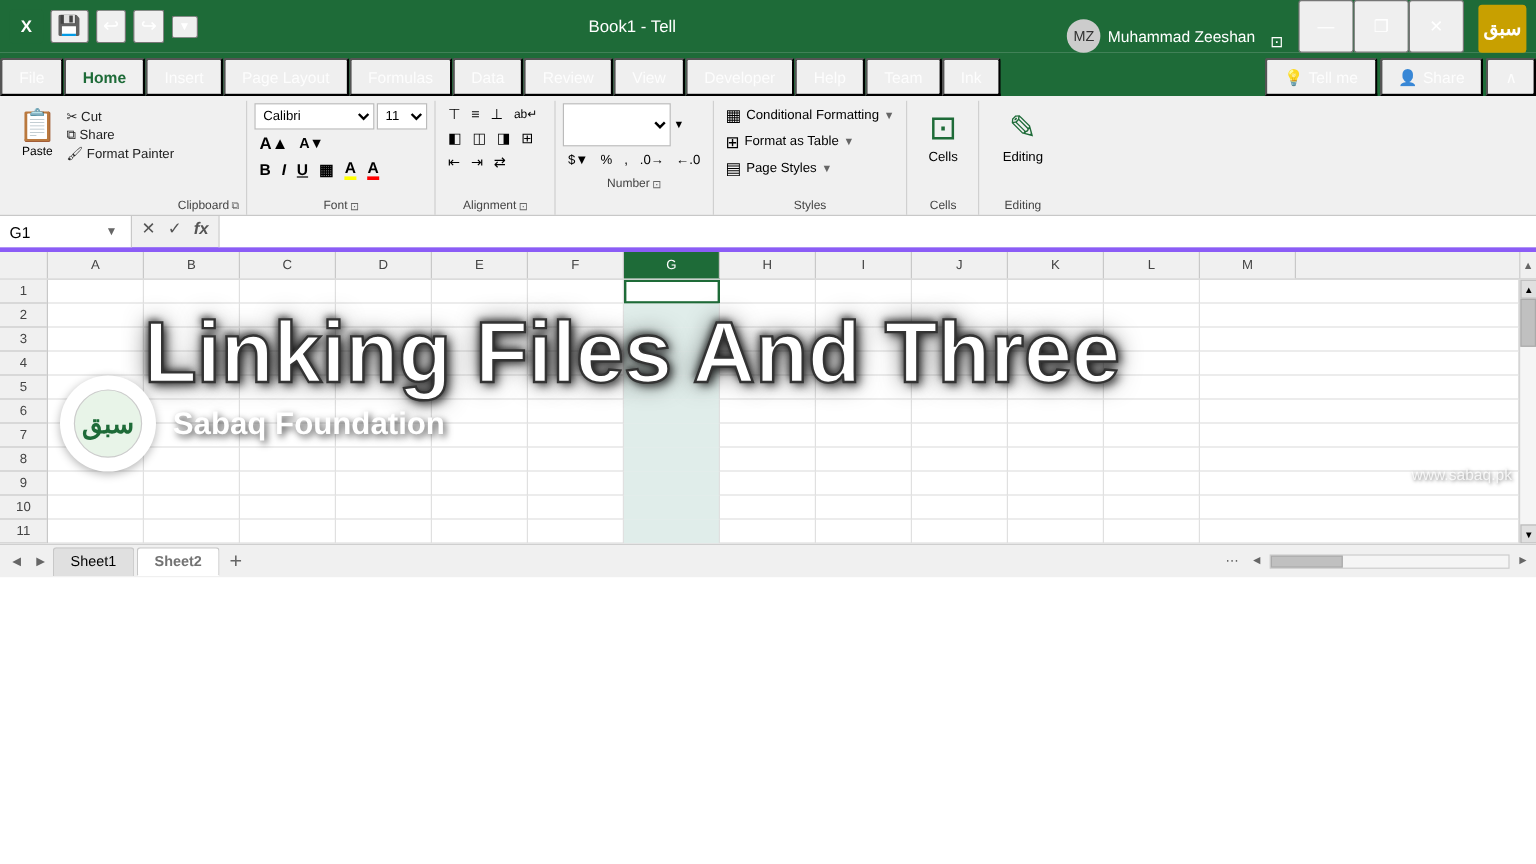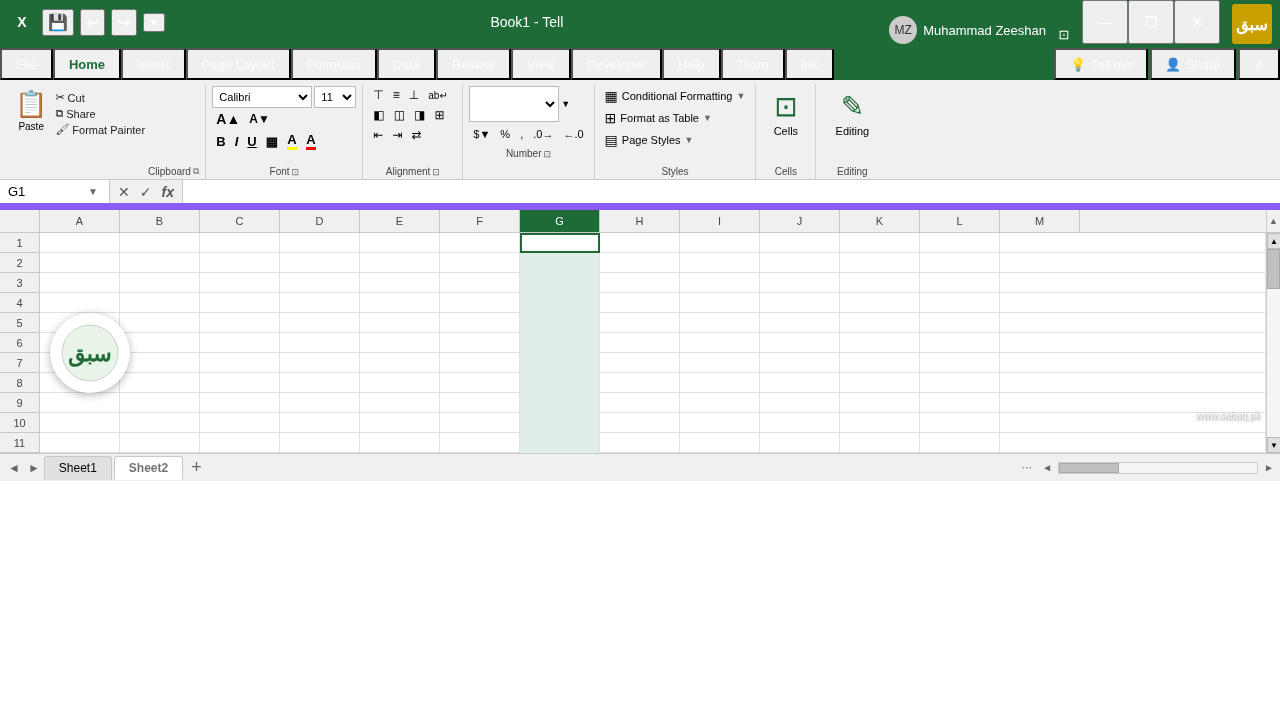--- a/index.html
+++ b/index.html
@@ -81,24 +81,24 @@
     
     .font-row { display: flex; align-items: center; gap: 2px; width: 100%; }
     .font-select { height: 22px; font-size: 11px; border: 1px solid #bbb; background: white; padding: 0 2px; width: 100px; }
     .size-select { height: 22px; font-size: 11px; border: 1px solid #bbb; background: white; padding: 0 2px; width: 42px; }
     .font-btn-row { display: flex; align-items: center; gap: 1px; margin-top: 1px; }
     .fb { border: none; background: none; cursor: pointer; padding: 2px 4px; border-radius: 2px; font-size: 13px; font-weight: bold; }
 
     
     .formula-bar {
       background: #f0f0f0;
-      border-bottom: 7px solid #8b5cf6;
+      border-bottom: 4px solid #8b5cf6;
       height: 30px;
       display: flex;
-      align-items: center;
+      align-items: flex-start;
       gap: 0;
       padding: 0;
     }
     .name-box {
       width: 110px;
       height: 100%;
       border: none;
       border-right: 1px solid #c8c8c8;
       padding: 0 8px;
       font-size: 13px;
@@ -239,23 +239,23 @@
       font-size: 26px;
       font-weight: 900;
       color: white;
       text-shadow: 2px 2px 6px rgba(0,0,0,0.7);
       font-family: Arial, sans-serif;
     }
 
     
     .website-text {
       position: absolute;
-      bottom: 32px;
+      bottom: 50px;
       right: 20px;
-      font-size: 10px;
+      font-size: 13px;
       color: rgba(255,255,255,0.8);
       z-index: 20;
       text-shadow: 1px 1px 3px rgba(0,0,0,0.5);
     }
 
     
     .styles-group-content { display: flex; flex-direction: column; gap: 2px; }
     .styles-btn { display: flex; align-items: center; gap: 4px; border: none; background: none; cursor: pointer; padding: 2px 4px; border-radius: 2px; font-size: 11px; white-space: nowrap; }
     .cells-big-btn { display: flex; flex-direction: column; align-items: center; gap: 2px; border: none; background: none; cursor: pointer; padding: 4px 8px; border-radius: 2px; }
     .editing-big-btn { display: flex; flex-direction: column; align-items: center; gap: 2px; border: none; background: none; cursor: pointer; padding: 4px 8px; border-radius: 2px; min-width: 60px; }
@@ -691,39 +691,41 @@
         <div class="cell selected-col" style="background:#e0edea;"></div>
         <div class="cell"></div>
           <div class="cell"></div>
           <div class="cell"></div>
           <div class="cell"></div>
           <div class="cell"></div>
           <div class="cell" style="flex:1;"></div>
       </div>
 
       <div class="overlay-text">
+        <div class="overlay-title">Linking Files And Three</div>
       </div>
     </div>
 
     <div class="v-scrollbar">
       <div class="scrollbar-btn">▲</div>
       <div class="scrollbar-track">
         <div class="scrollbar-thumb"></div>
       </div>
       <div class="scrollbar-btn">▼</div>
     </div>
   </div>
 
   <div class="logo-overlay">
     <div class="logo-circle">
       <svg width="60" height="60" viewBox="0 0 60 60">
         <circle cx="30" cy="30" r="28" fill="#e8f4e8" stroke="#ccc" stroke-width="1"></circle>
         <text x="30" y="38" text-anchor="middle" font-size="22" fill="#1e6b38" font-family="Arial" font-weight="bold">سبق</text>
       </svg>
     </div>
+    <span class="logo-text">Sabaq Foundation</span>
   </div>
 
   <div class="website-text">www.sabaq.pk</div>
 </div>
 
 <div class="sheet-bar">
   <button style="background:none; border:none; cursor:pointer; font-size:12px; color:#666; padding:0 4px;">◄</button>
   <button style="background:none; border:none; cursor:pointer; font-size:12px; color:#666; padding:0 4px;">►</button>
   <div class="sheet-tab">Sheet1</div>
   <div class="sheet-tab active">Sheet2</div>

